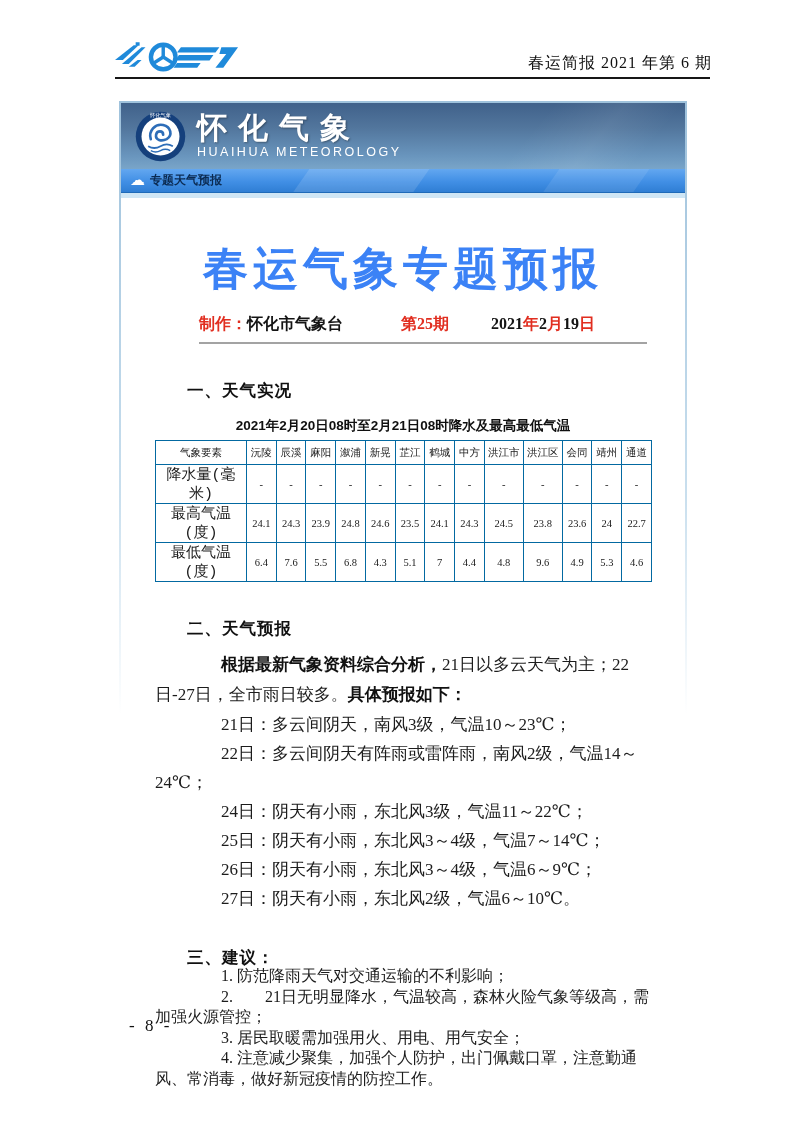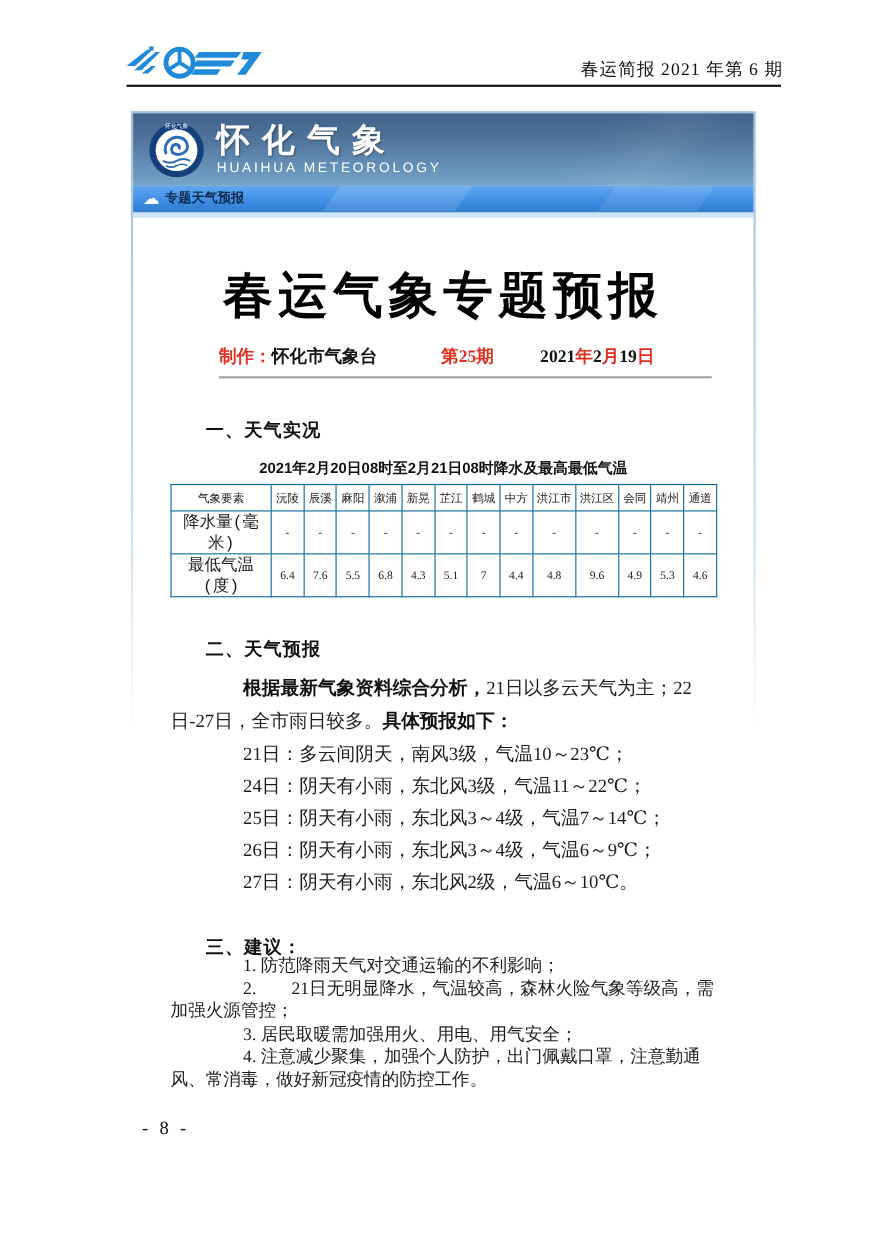--- a/index.html
+++ b/index.html
@@ -60,21 +60,21 @@
   .ribbon-streak2{left:430px;width:90px;background:rgba(255,255,255,0.09);}
   .cloud-icon{color:#ffffff;font-size:15px;margin-right:5px;line-height:1;font-family:"DejaVu Sans",sans-serif;}
   .ribbon-label{
     font-family:"Liberation Sans","DejaVu Sans",sans-serif;font-weight:bold;
     font-size:12px;color:#0b2b52;position:relative;z-index:2;
   }
   .strip{height:5px;background:#cfe6f5;}
   
   .doc-content{position:relative;}
   .red-title{
-    margin:42px 10px 0 10px;text-align:center;color:#000000;
+    margin:42px 10px 0 10px;text-align:center;color:#3b82f6;
     font-family:"Liberation Serif","DejaVu Serif",serif;font-weight:bold;
     font-size:45px;letter-spacing:5px;line-height:58px;
   }
   .meta-block{
     margin:16px 38px 0 78px;display:flex;align-items:baseline;
     border-bottom:2px solid #a3a3a3;padding-bottom:7px;
     font-weight:bold;font-size:16px;font-family:"Liberation Serif",serif;
   }
   .producer-label{color:#e12e20;}
   .producer-name{color:#141414;}
@@ -216,20 +216,36 @@
             <td>-</td>
             <td>-</td>
             <td>-</td>
             <td>-</td>
             <td>-</td>
             <td>-</td>
             <td>-</td>
             <td>-</td>
           </tr>
           <tr>
+            <td class="rowhead">最高气温(度)</td>
+            <td>24.1</td>
+            <td>24.3</td>
+            <td>23.9</td>
+            <td>24.8</td>
+            <td>24.6</td>
+            <td>23.5</td>
+            <td>24.1</td>
+            <td>24.3</td>
+            <td>24.5</td>
+            <td>23.8</td>
+            <td>23.6</td>
+            <td>24</td>
+            <td>22.7</td>
+          </tr>
+          <tr>
             <td class="rowhead">最低气温(度)</td>
             <td>6.4</td>
             <td>7.6</td>
             <td>5.5</td>
             <td>6.8</td>
             <td>4.3</td>
             <td>5.1</td>
             <td>7</td>
             <td>4.4</td>
             <td>4.8</td>
@@ -238,20 +254,21 @@
             <td>5.3</td>
             <td>4.6</td>
           </tr>
         </tbody>
       </table>
 
     <div class="section-heading">二、天气预报</div>
     <p class="intro"><b>根据最新气象资料综合分析，</b><span>21日以多云天气为主；22日-27日，全市雨日较多。</span><b>具体预报如下：</b></p>
     <div class="daily">
         <p class="day-line">21日：多云间阴天，南风3级，气温10～23℃；</p>
+        <p class="day-line">22日：多云间阴天有阵雨或雷阵雨，南风2级，气温14～24℃；</p>
         <p class="day-line">24日：阴天有小雨，东北风3级，气温11～22℃；</p>
         <p class="day-line">25日：阴天有小雨，东北风3～4级，气温7～14℃；</p>
         <p class="day-line">26日：阴天有小雨，东北风3～4级，气温6～9℃；</p>
         <p class="day-line">27日：阴天有小雨，东北风2级，气温6～10℃。</p>
       </div>
 
     <div class="section-heading suggest-heading">三、建议：</div>
     <div class="suggestions">
         <p class="sug-line">1. 防范降雨天气对交通运输的不利影响；</p>
         <p class="sug-line">2.　　21日无明显降水，气温较高，森林火险气象等级高，需加强火源管控；</p>

